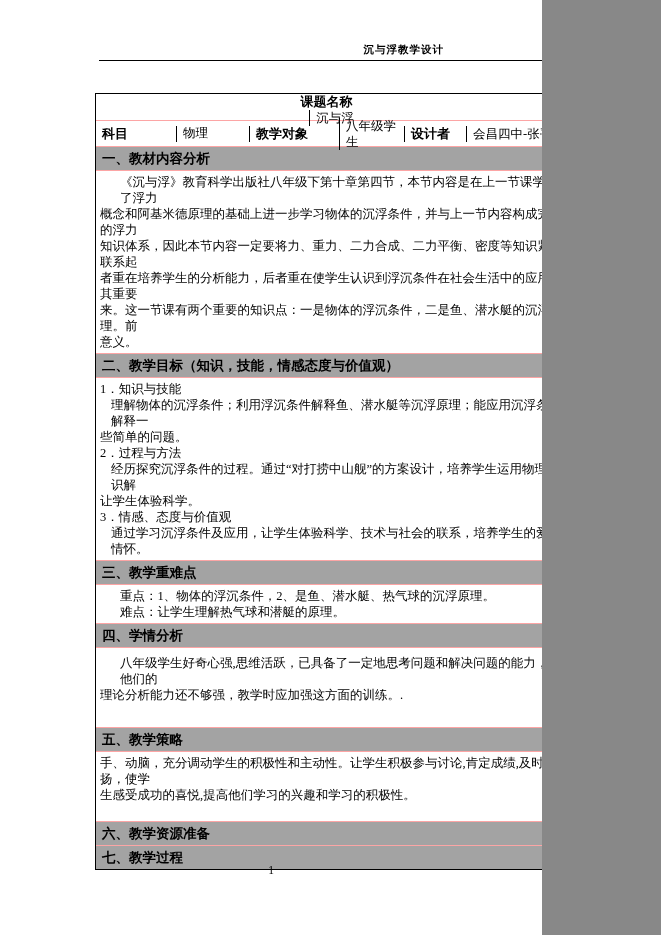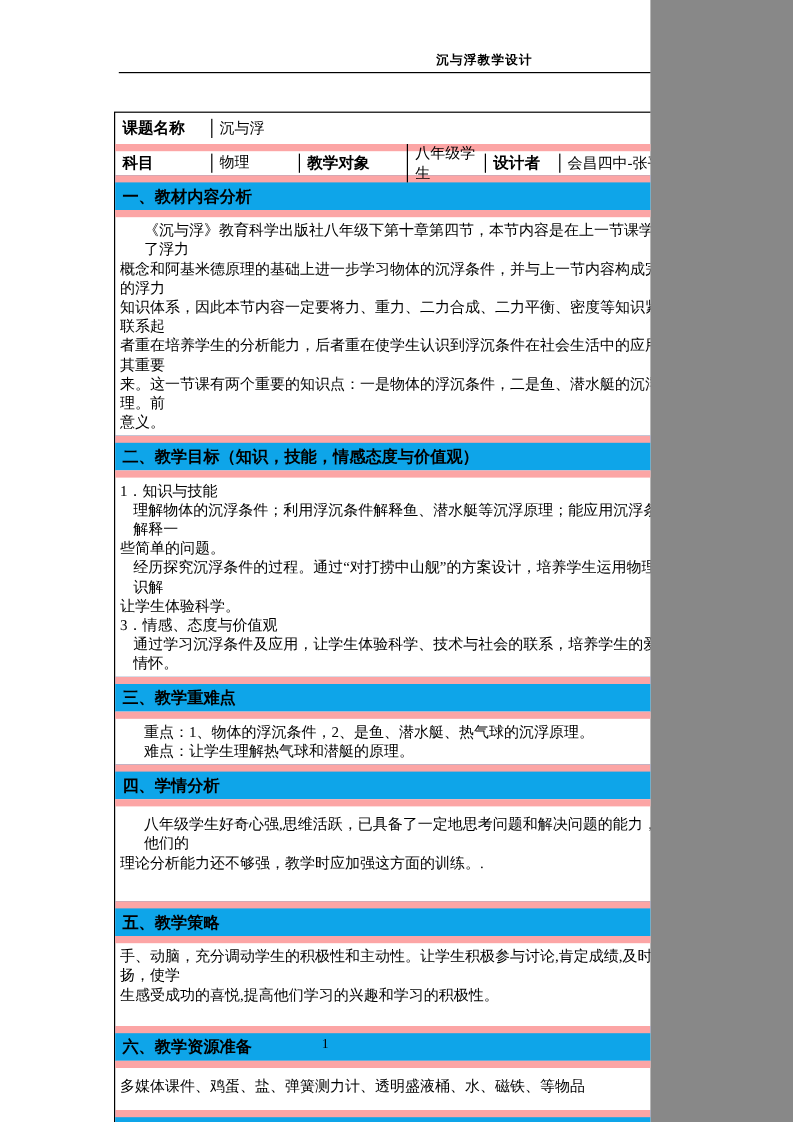--- a/index.html
+++ b/index.html
@@ -18,35 +18,35 @@
   }
   .header-rule {
     position:absolute; top:60px; left:99px; width:464px;
     border-top:1px solid #000; height:0;
   }
   .doc-table {
     position:absolute; left:95px; top:93px; width:479px;
     border:1px solid #000;
     font-size:12.5px; line-height:16px;
   }
-  .row { display:flex; border-top:6px solid #fca5a5; }
-  .row:first-child { border-top:none; }
+  .row { display:flex; border-top:1px solid #fca5a5; }
+  .row:first-child { border-top:none;flex-direction:column; }
   .cell { padding:4px 6px; }
   .cell + .cell { border-left:1px solid #000; }
   .lbl { font-weight:bold; font-size:13px; }
   .w-c1 { width:80px; }
   .w-sub { width:73px;font-family:Liberation Mono, monospace; }
   .w-aud { width:90px; }
   .w-audv { width:65px; }
   .w-des { width:62px; }
   .flex1 { flex:1; }
   .info-row { height:26px; align-items:center; }
   .info-row .cell { padding-top:0; padding-bottom:0; }
   .heading-row {
-    background:#0ea5e9;
+    background:#a3a3a3;
     font-weight:bold; font-size:13.5px;
     padding:4px 6px 3px 6px;
     display:block;
   }
   .content-row { display:block; padding:3px 5px 3px 4px; }
   .content-row .line { word-break:break-all; white-space:pre-wrap; }
   .indent1 { padding-left:11px; }
   .indent2 { padding-left:20px; }
   .pad-after-sm { padding-bottom:12px; }
   .pad-after-md { padding-bottom:18px; }
@@ -90,20 +90,21 @@
       <div class="line">者重在培养学生的分析能力，后者重在使学生认识到浮沉条件在社会生活中的应用及其重要</div>
       <div class="line">来。这一节课有两个重要的知识点：一是物体的浮沉条件，二是鱼、潜水艇的沉浮原理。前</div>
       <div class="line">意义。</div>
     </div>
 
     <div class="row heading-row">二、教学目标（知识，技能，情感态度与价值观）</div>
     <div class="row content-row">
       <div class="line">1．知识与技能</div>
       <div class="line indent1">理解物体的沉浮条件；利用浮沉条件解释鱼、潜水艇等沉浮原理；能应用沉浮条件解释一</div>
       <div class="line">些简单的问题。</div>
+      <div class="line">2．过程与方法</div>
       <div class="line indent1">经历探究沉浮条件的过程。通过“对打捞中山舰”的方案设计，培养学生运用物理知识解</div>
       <div class="line">让学生体验科学。</div>
       <div class="line">3．情感、态度与价值观</div>
       <div class="line indent1">通过学习沉浮条件及应用，让学生体验科学、技术与社会的联系，培养学生的爱国情怀。</div>
     </div>
 
     <div class="row heading-row">三、教学重难点</div>
     <div class="row content-row">
       <div class="line indent2">重点：1、物体的浮沉条件，2、是鱼、潜水艇、热气球的沉浮原理。</div>
       <div class="line indent2">难点：让学生理解热气球和潜艇的原理。</div>
@@ -115,23 +116,20 @@
       <div class="line">理论分析能力还不够强，教学时应加强这方面的训练。.</div>
     </div>
 
     <div class="row heading-row">五、教学策略</div>
     <div class="row content-row pad-after-md">
       <div class="line">手、动脑，充分调动学生的积极性和主动性。让学生积极参与讨论,肯定成绩,及时表扬，使学</div>
       <div class="line">生感受成功的喜悦,提高他们学习的兴趣和学习的积极性。</div>
     </div>
 
     <div class="row heading-row">六、教学资源准备</div>
-    <div class="row content-row pad-top-sm pad-after-sm">
-      <div class="line">多媒体课件、鸡蛋、盐、弹簧测力计、透明盛液桶、水、磁铁、等物品</div>
-    </div>
 
     <div class="row heading-row">七、教学过程</div>
 
   </div>
 
   <div class="page-number">1</div>
 
 </div>
 
 </body></html>

